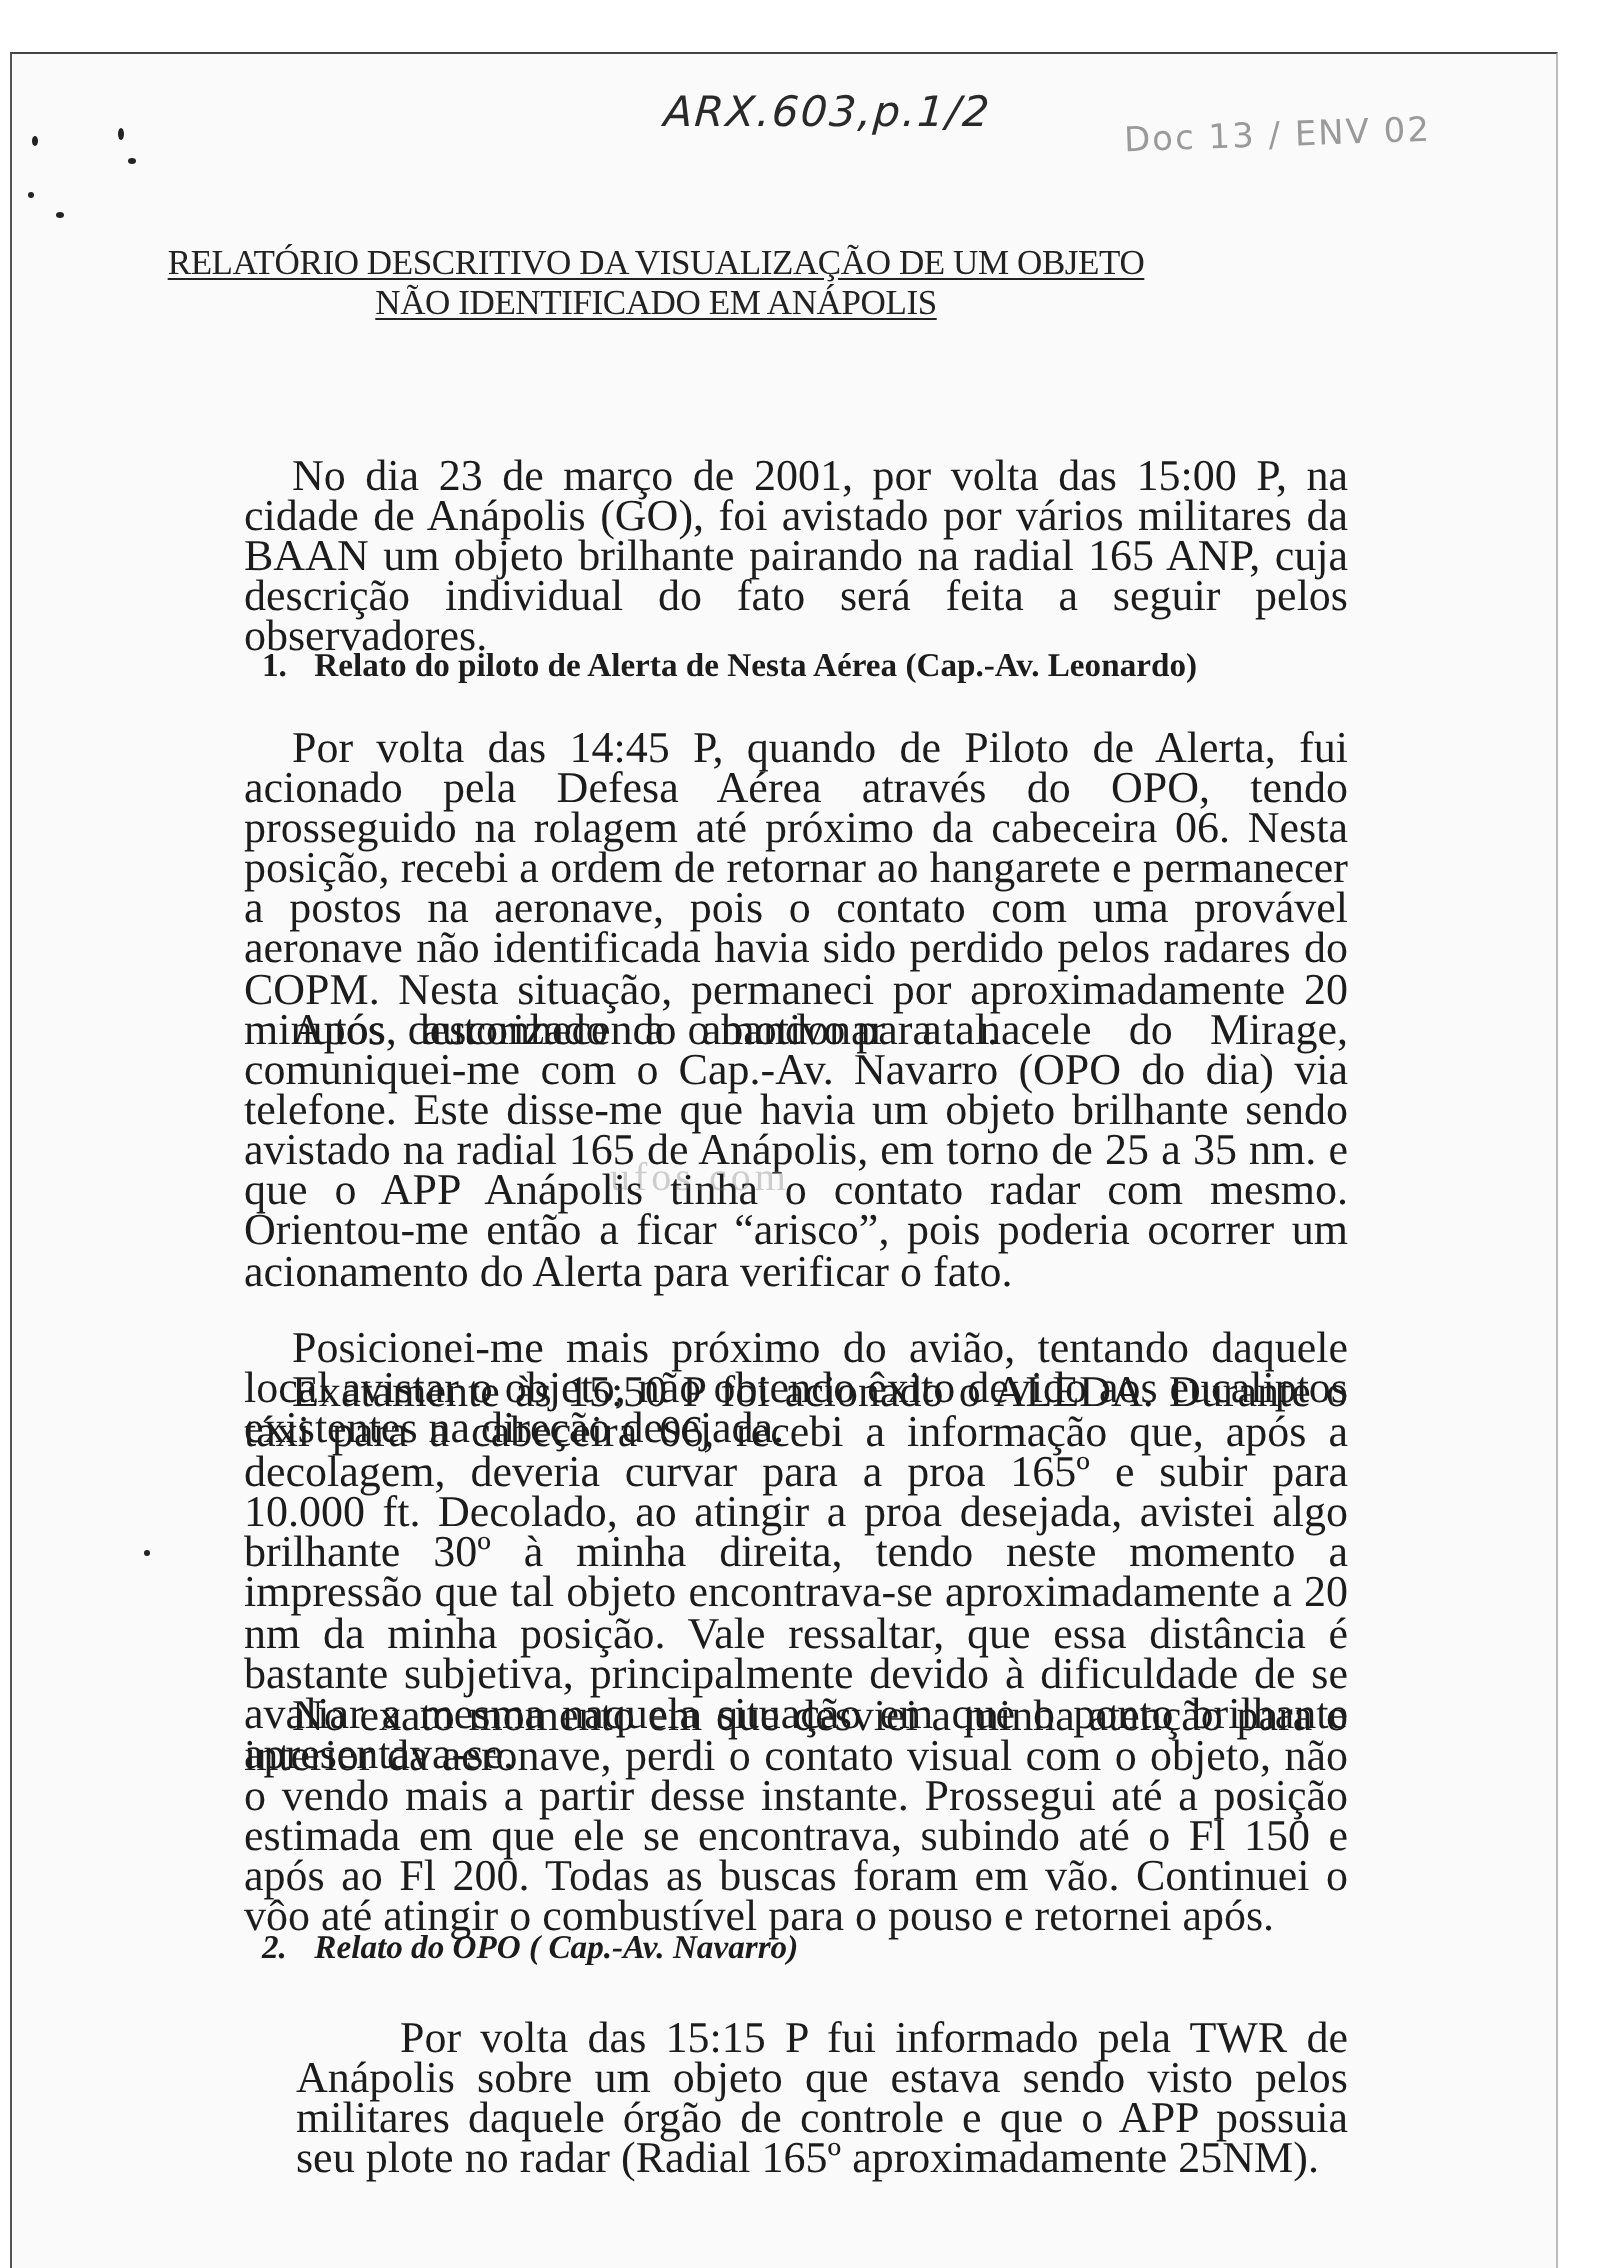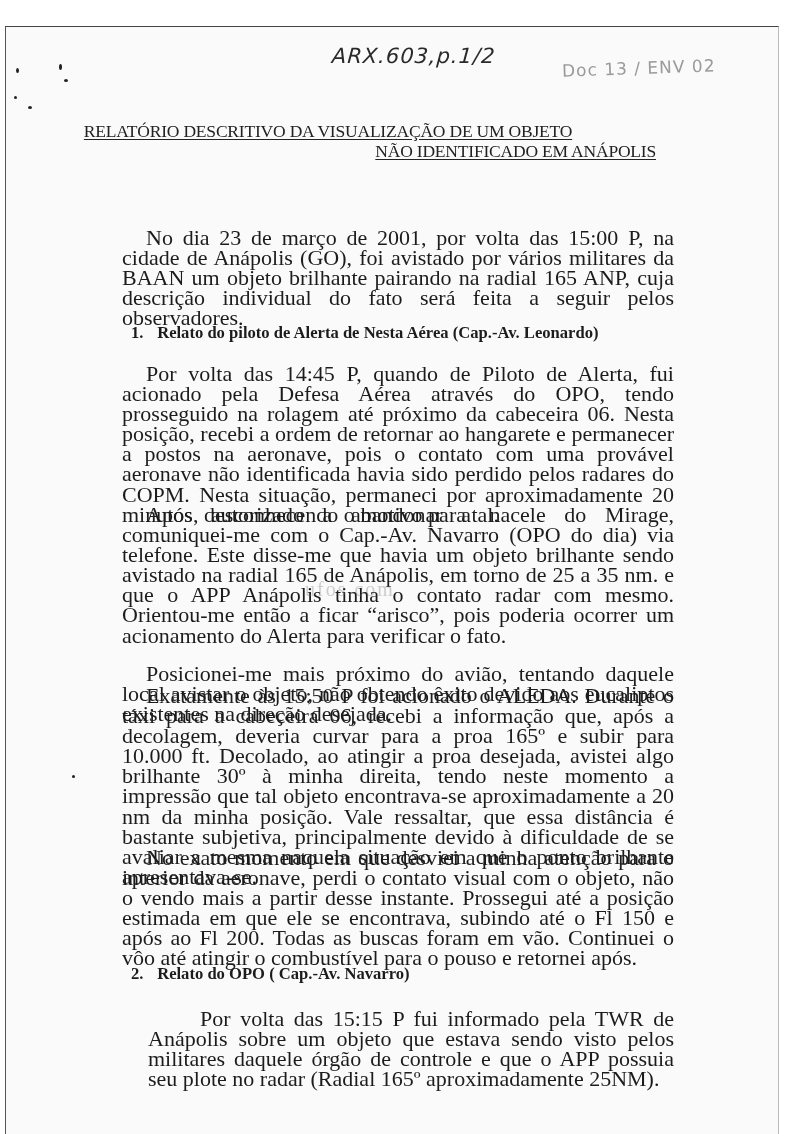--- a/index.html
+++ b/index.html
@@ -49,29 +49,29 @@
 <div class="hand hand-doc">Doc 13 / ENV 02</div>
 
 <span class="speck" style="left:16px;top:68px;width:3px;height:5px;"></span>
 <span class="speck" style="left:59px;top:64px;width:3px;height:6px;"></span>
 <span class="speck" style="left:64px;top:79px;width:4px;height:3px;"></span>
 <span class="speck" style="left:14px;top:96px;width:3px;height:3px;"></span>
 <span class="speck" style="left:28px;top:106px;width:4px;height:3px;"></span>
 <span class="speck" style="left:72px;top:775px;width:3px;height:3px;"></span>
 
 <h1 class="title title-1" style="margin:0;font-weight:normal;">RELATÓRIO DESCRITIVO DA VISUALIZAÇÃO DE UM OBJETO</h1>
-<h1 class="title title-2" style="margin:0;font-weight:normal;text-align:right;">NÃO IDENTIFICADO EM ANÁPOLIS</h1>
+<h1 class="title title-2" style="margin:0;font-weight:normal;">NÃO IDENTIFICADO EM ANÁPOLIS</h1>
 
 <p class="para" style="top:228px;"><span class="ind"></span><span>No dia 23 de março de 2001, por volta das 15:00 P, na cidade de Anápolis (GO), foi avistado por vários militares da BAAN um objeto brilhante pairando na radial 165 ANP, cuja descrição individual do fato será feita a seguir pelos observadores.</span></p>
 
 <h2 class="heading" style="top:323px;"><span class="num">1.</span> <span>Relato do piloto de Alerta de Nesta Aérea (Cap.-Av. Leonardo)</span></h2>
 
 <p class="para" style="top:364px;"><span class="ind"></span><span>Por volta das 14:45 P, quando de Piloto de Alerta, fui acionado pela Defesa Aérea através do OPO, tendo prosseguido na rolagem até próximo da cabeceira 06. Nesta posição, recebi a ordem de retornar ao hangarete e permanecer a postos na aeronave, pois o contato com uma provável aeronave não identificada havia sido perdido pelos radares do COPM. Nesta situação, permaneci por aproximadamente 20 minutos, desconhecendo o motivo para tal.</span></p>
 <p class="para" style="top:505px;"><span class="ind"></span><span>Após autorizado a abandonar a nacele do Mirage, comuniquei-me com o Cap.-Av. Navarro (OPO do dia) via telefone. Este disse-me que havia um objeto brilhante sendo avistado na radial 165 de Anápolis, em torno de 25 a 35 nm. e que o APP Anápolis tinha o contato radar com mesmo. Orientou-me então a ficar “arisco”, pois poderia ocorrer um acionamento do Alerta para verificar o fato.</span></p>
 <p class="para" style="top:664px;"><span class="ind"></span><span>Posicionei-me mais próximo do avião, tentando daquele local avistar o objeto, não obtendo êxito devido aos eucaliptos existentes na direção desejada.</span></p>
 <p class="para" style="top:686px;"><span class="ind"></span><span>Exatamente às 15:50 P foi acionado o ALEDA. Durante o táxi para a cabeceira 06, recebi a informação que, após a decolagem, deveria curvar para a proa 165º e subir para 10.000 ft. Decolado, ao atingir a proa desejada, avistei algo brilhante 30º à minha direita, tendo neste momento a impressão que tal objeto encontrava-se aproximadamente a 20 nm da minha posição. Vale ressaltar, que essa distância é bastante subjetiva, principalmente devido à dificuldade de se avaliar a mesma naquela situação em que o ponto brilhante apresentava-se.</span></p>
 <p class="para" style="top:848px;"><span class="ind"></span><span>No exato momento em que desviei a minha atenção para o interior da aeronave, perdi o contato visual com o objeto, não o vendo mais a partir desse instante. Prossegui até a posição estimada em que ele se encontrava, subindo até o Fl 150 e após ao Fl 200. Todas as buscas foram em vão. Continuei o vôo até atingir o combustível para o pouso e retornei após.</span></p>
 
-<h2 class="heading" style="top:964px;"><span class="num">2.</span> <span>Relato do OPO ( Cap.-Av. Navarro)</span></h2>
+<h2 class="heading" style="top:964px;font-style:italic;"><span class="num">2.</span> <span>Relato do OPO ( Cap.-Av. Navarro)</span></h2>
 
 <p class="para" style="top:1009px;left:148px;width:526px;"><span class="ind" style="width:52px;"></span><span>Por volta das 15:15 P fui informado pela TWR de Anápolis sobre um objeto que estava sendo visto pelos militares daquele órgão de controle e que o APP possuia seu plote no radar (Radial 165º aproximadamente 25NM).</span></p>
 
 <div class="watermark">ufos.com</div>
 
 </body></html>

